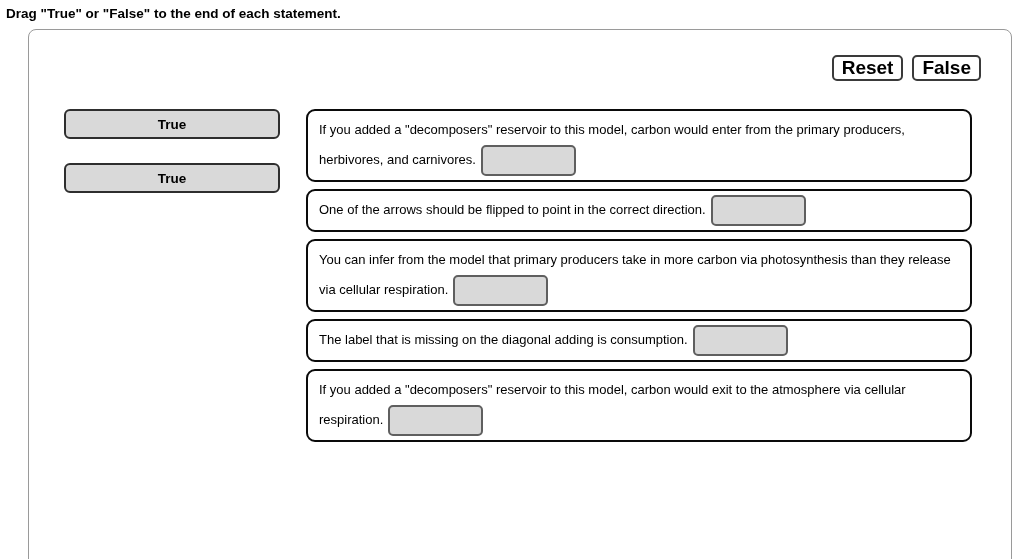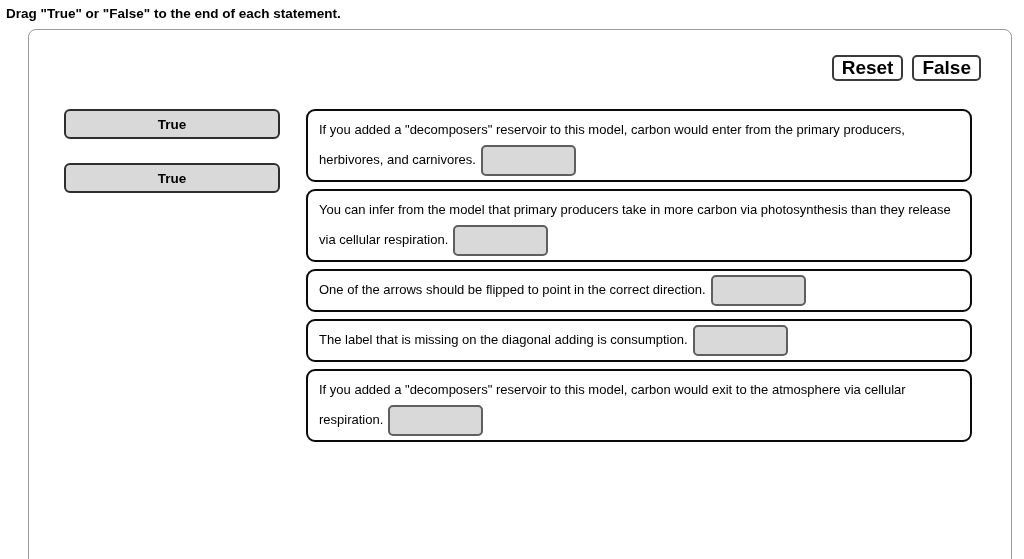--- a/index.html
+++ b/index.html
@@ -109,25 +109,25 @@
       <div class="token">True</div>
     </div>
 
     <div class="statements">
 
       <div class="card">
         <span>If you added a "decomposers" reservoir to this model, carbon would enter from the primary producers, herbivores, and carnivores.</span><span class="dropzone"></span>
       </div>
 
       <div class="card">
-        <span>You can infer from the model that primary producers take in more carbon via photosynthesis than they release via cellular respiration.</span><span class="dropzone"></span>
+        <span>One of the arrows should be flipped to point in the correct direction.</span><span class="dropzone"></span>
       </div>
 
       <div class="card">
-        <span>One of the arrows should be flipped to point in the correct direction.</span><span class="dropzone"></span>
+        <span>You can infer from the model that primary producers take in more carbon via photosynthesis than they release via cellular respiration.</span><span class="dropzone"></span>
       </div>
 
       <div class="card">
         <span>The label that is missing on the diagonal adding is consumption.</span><span class="dropzone"></span>
       </div>
 
       <div class="card">
         <span>If you added a "decomposers" reservoir to this model, carbon would exit to the atmosphere via cellular respiration.</span><span class="dropzone"></span>
       </div>
 

